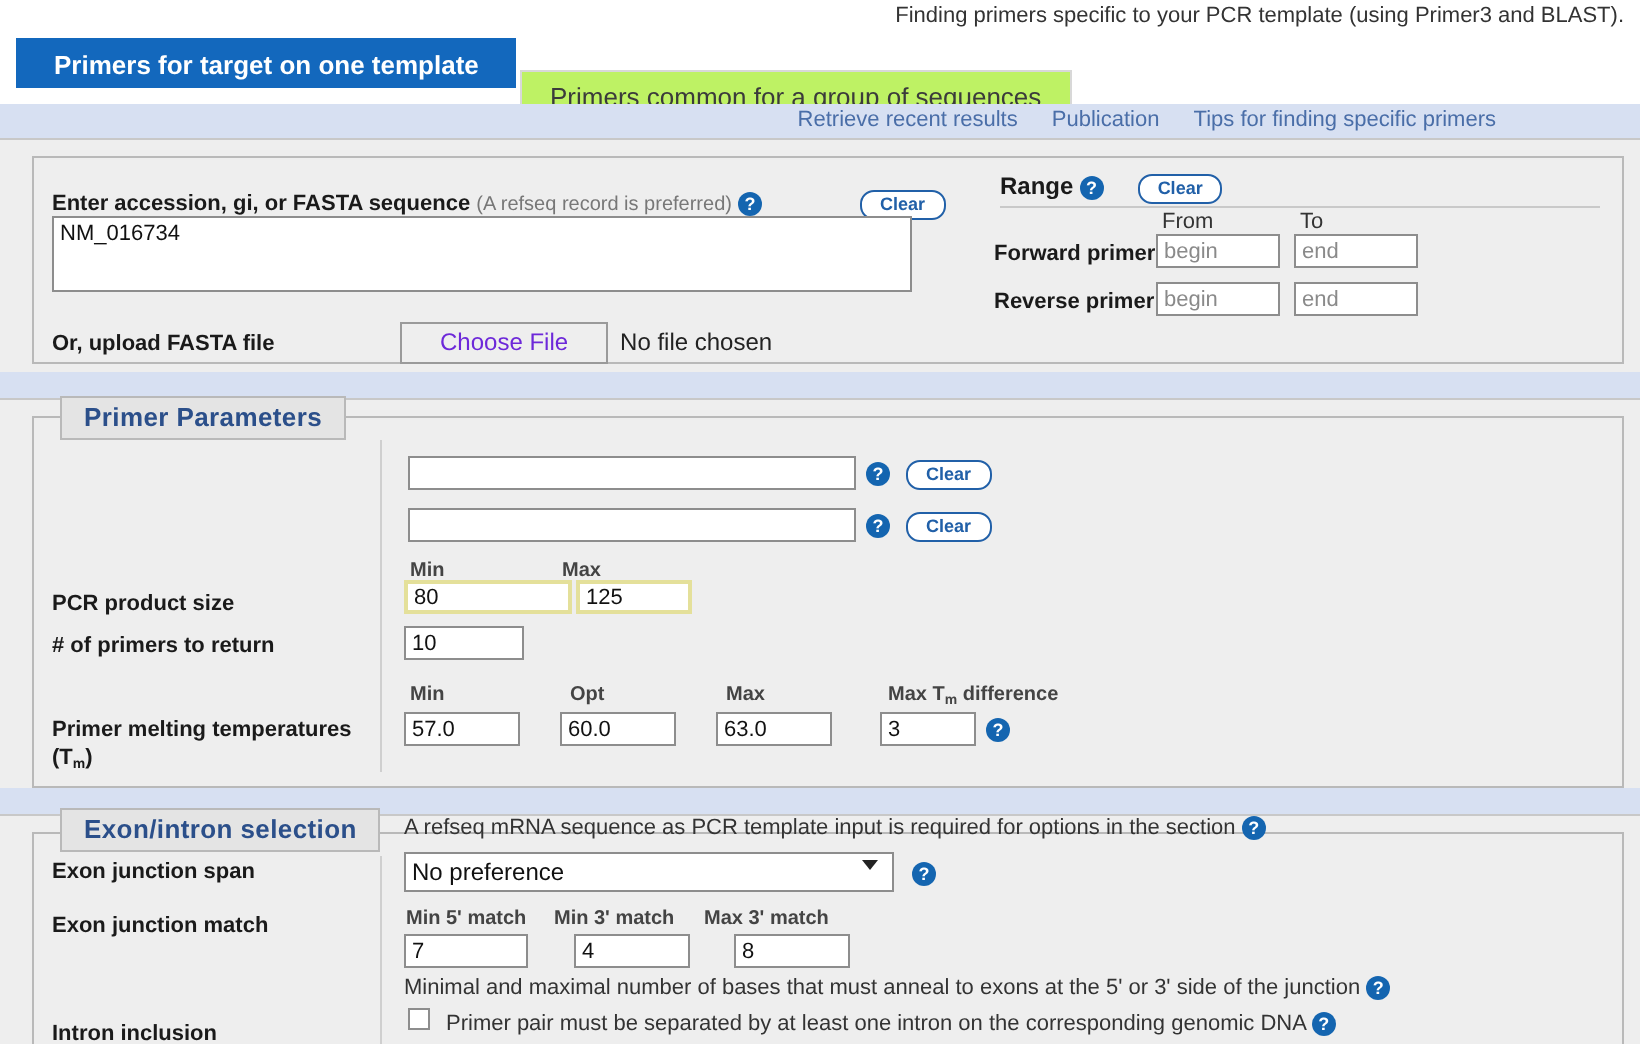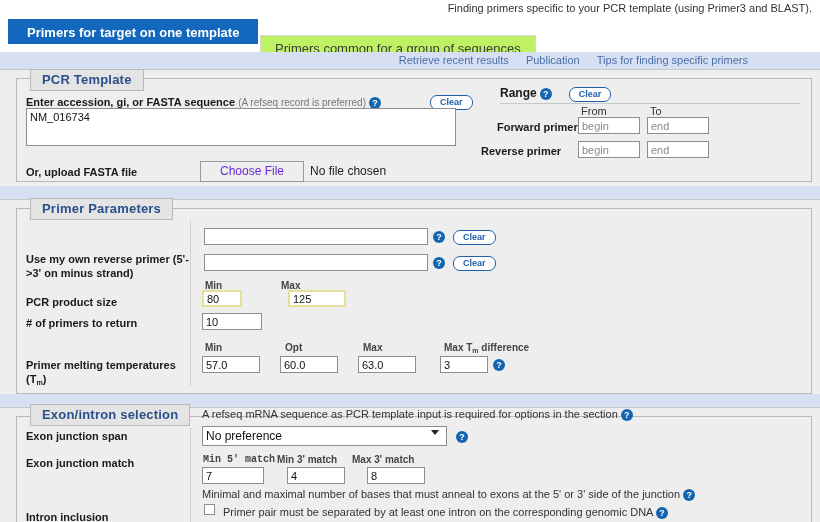--- a/index.html
+++ b/index.html
@@ -177,21 +177,20 @@
 
   <div class="linkbar">
     <a href="#">Retrieve recent results</a>
     <a href="#">Publication</a>
     <a href="#">Tips for finding specific primers</a>
   </div>
 
   <div class="section" style="top:69px; height:117px;">
     <div class="sec-body" style="top:0; height:117px;"></div>
     <div class="sec-frame" style="top:9px; height:104px;"></div>
-    <div class="sec-legend" style="top:0px;">PCR Template</div>
 
     <div class="abs lbl" style="left:26px; top:27px;">
       <span>Enter accession, gi, or FASTA sequence</span>
       <span class="muted">(A refseq record is preferred)</span>
       <span class="help">?</span>
     </div>
     <button class="btn-clear abs" style="left:430px; top:26px;">Clear</button>
 
     <textarea class="seq abs" style="left: 26px; top: 39px; width: 430px; height: 38px;">NM_016734</textarea>
 
@@ -207,47 +206,46 @@
     </div>
     <div class="hrule" style="left:500px; top:34px; width:300px;"></div>
 
     <div class="abs lbl-sm" style="left:581px; top:36px; font-weight:normal; font-size:11px; color:#333;">From</div>
     <div class="abs lbl-sm" style="left:650px; top:36px; font-weight:normal; font-size:11px; color:#333;">To</div>
 
     <div class="abs lbl" style="left:497px; top:52px;">Forward primer</div>
     <input class="txt abs" style="left: 578px; top: 48px; width: 62px;" type="text" placeholder="begin">
     <input class="txt abs" style="left: 647px; top: 48px; width: 62px;" type="text" placeholder="end">
 
-    <div class="abs lbl" style="left:481px; top:76px;">Reverse primer</div>
+    <div class="abs lbl" style="left:497px; top:76px;">Reverse primer</div>
     <input class="txt abs" style="left: 578px; top: 72px; width: 62px;" type="text" placeholder="begin">
     <input class="txt abs" style="left: 647px; top: 72px; width: 62px;" type="text" placeholder="end">
   </div>
 
   <div class="section" style="top:186px; height:208px;">
     <div class="sec-band" style="top:0; height:13px;"></div>
     <div class="sec-body" style="top:13px; height:195px;"></div>
     <div class="sec-frame" style="top:22px; height:186px;"></div>
     <div class="sec-legend" style="top:12px;">Primer Parameters</div>
 
     <div class="vrule" style="left:190px; top:34px; height:166px;"></div>
 
     <input class="txt abs" style="left: 204px; top: 42px; width: 224px;" type="text" value="">
     <span class="help abs" style="left:433px; top:45px;">?</span>
     <button class="btn-clear abs" style="left:453px; top:44px;">Clear</button>
 
-    <div class="abs lbl" style="left:26px; top:66px; width:165px; line-height:14px;">Use my own reverse primer (5'-&gt;3' on minus strand)</div>
     <input class="txt abs" style="left: 204px; top: 68px; width: 224px;" type="text" value="">
     <span class="help abs" style="left:433px; top:71px;">?</span>
     <button class="btn-clear abs" style="left:453px; top:70px;">Clear</button>
 
     <div class="abs lbl-sm" style="left:205px; top:94px;">Min</div>
     <div class="abs lbl-sm" style="left:281px; top:94px;">Max</div>
 
     <div class="abs lbl" style="left:26px; top:110px;">PCR product size</div>
-    <input class="txt hl abs" style="left: 202px; top: 104px; width: 40px;" type="text" value="80">
+    <input class="txt hl abs" style="left: 202px; top: 104px; width: 84px;" type="text" value="80">
     <input class="txt hl abs" style="left: 288px; top: 104px; width: 58px;" type="text" value="125">
 
     <div class="abs lbl" style="left:26px; top:131px;"># of primers to return</div>
     <input class="txt abs" style="left: 202px; top: 127px; width: 60px;" type="text" value="10">
 
     <div class="abs lbl-sm" style="left:205px; top:156px;">Min</div>
     <div class="abs lbl-sm" style="left:285px; top:156px;">Opt</div>
     <div class="abs lbl-sm" style="left:363px; top:156px;">Max</div>
     <div class="abs lbl-sm" style="left:444px; top:156px;">
       <span>Max T</span><sub>m</sub><span> difference</span>
@@ -281,21 +279,21 @@
     <div class="abs lbl" style="left:26px; top:36px;">Exon junction span</div>
     <div class="abs selwrap" style="left:202px; top:32px;">
       <select class="sel" style="width:245px;">
         <option>No preference</option>
       </select>
       <span class="selarrow"></span>
     </div>
     <span class="help abs" style="left:456px; top:37px;">?</span>
 
     <div class="abs lbl" style="left:26px; top:63px;">Exon junction match</div>
-    <div class="abs lbl-sm" style="left:203px; top:60px;font-family:Liberation Mono, monospace;">Min 5' match</div>
+    <div class="abs lbl-sm" style="left:203px; top:60px;">Min 5' match</div>
     <div class="abs lbl-sm" style="left:277px; top:60px;">Min 3' match</div>
     <div class="abs lbl-sm" style="left:352px; top:60px;">Max 3' match</div>
 
     <input class="txt abs" style="left: 202px; top: 73px; width: 62px;" type="text" value="7">
     <input class="txt abs" style="left: 287px; top: 73px; width: 58px;" type="text" value="4">
     <input class="txt abs" style="left: 367px; top: 73px; width: 58px;" type="text" value="8">
 
     <div class="abs note" style="left:202px; top:94px;">
       <span>Minimal and maximal number of bases that must anneal to exons at the 5' or 3' side of the junction</span>
       <span class="help">?</span>

